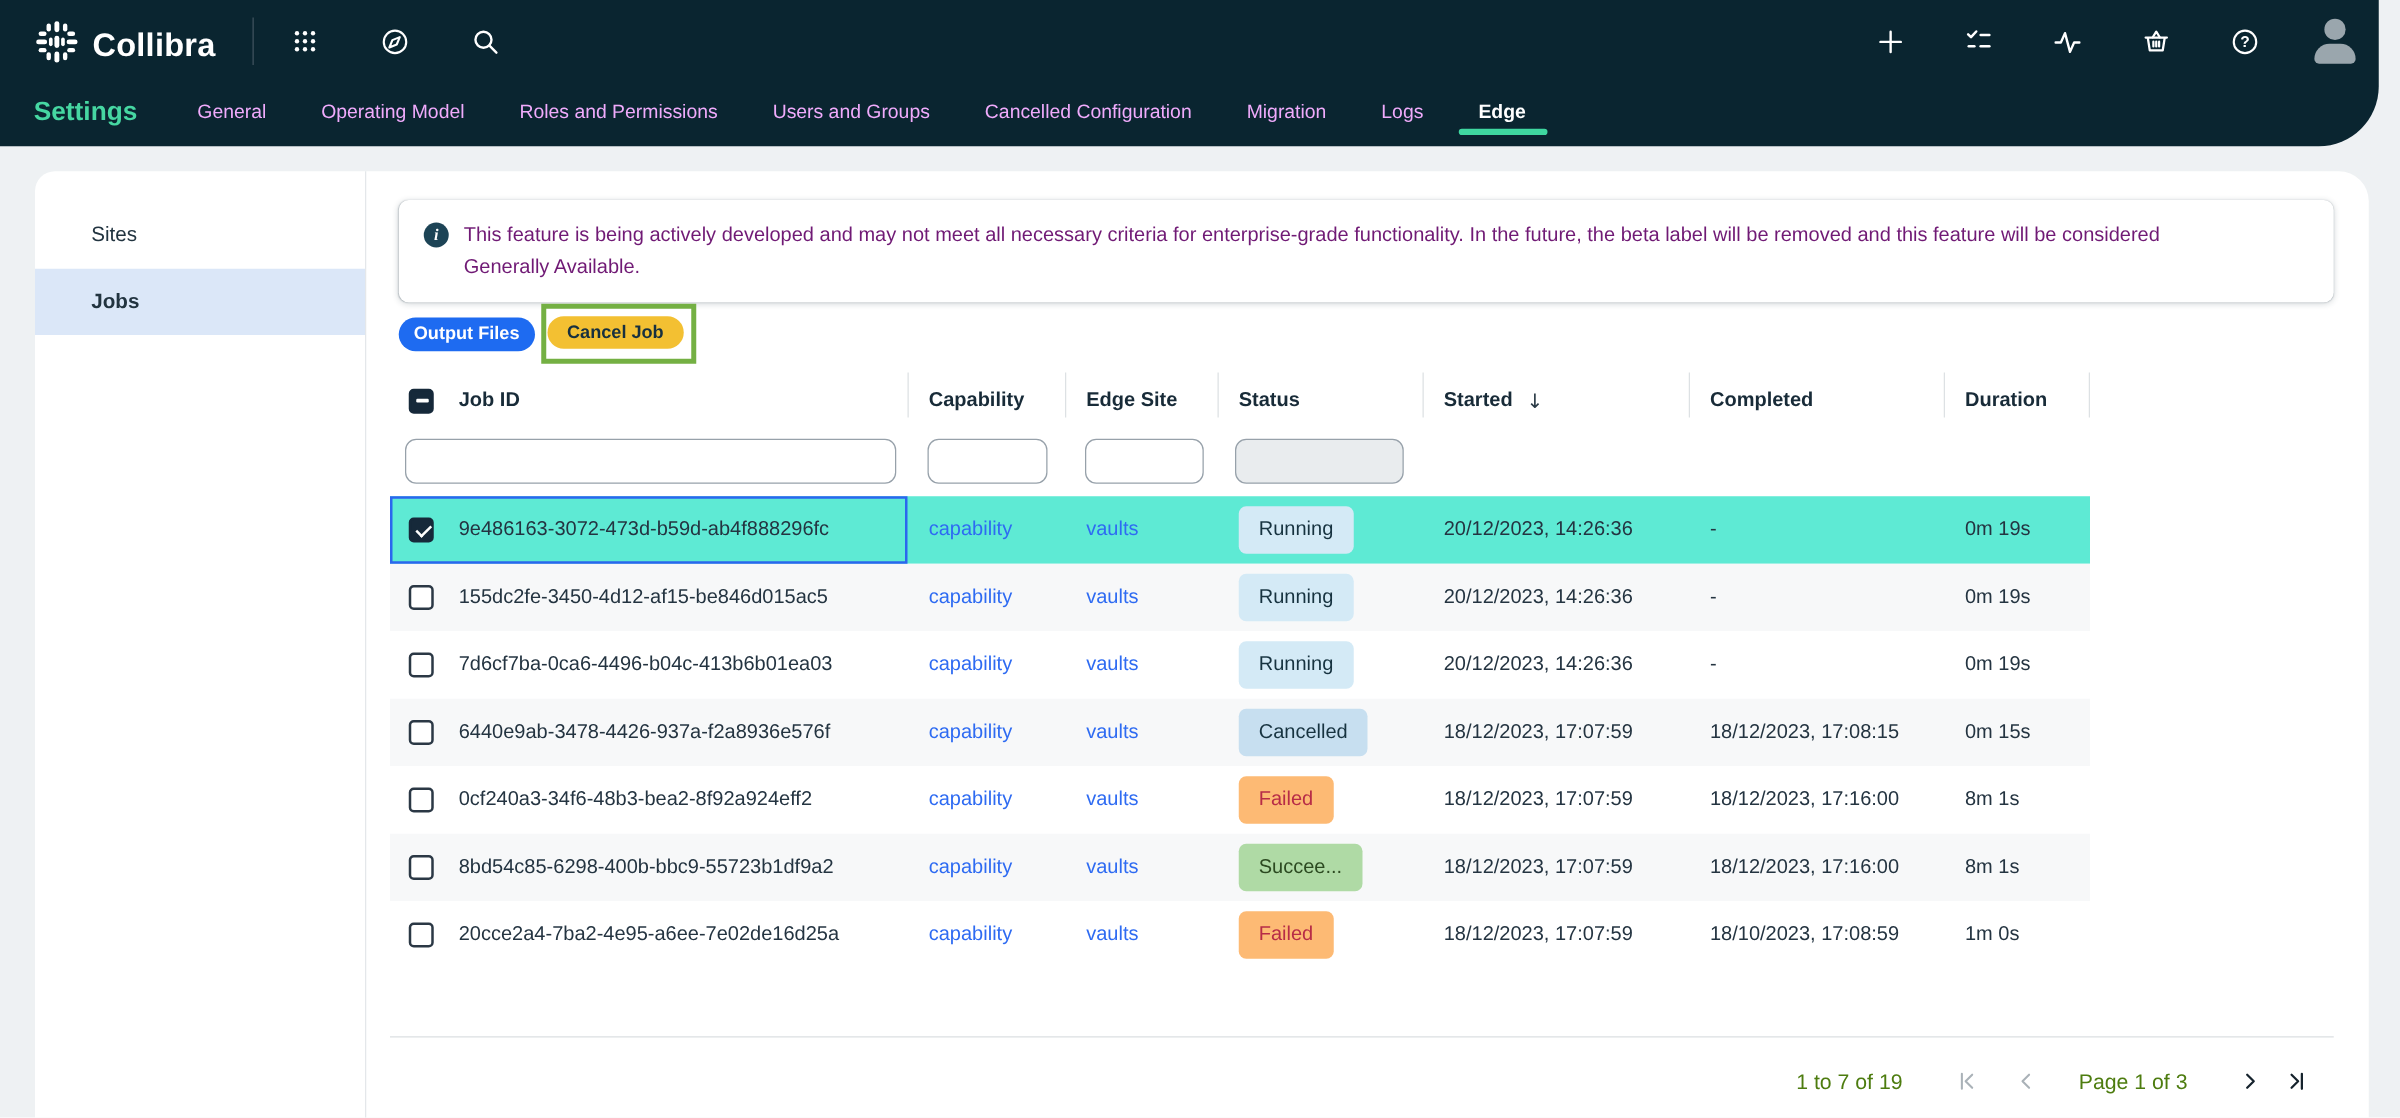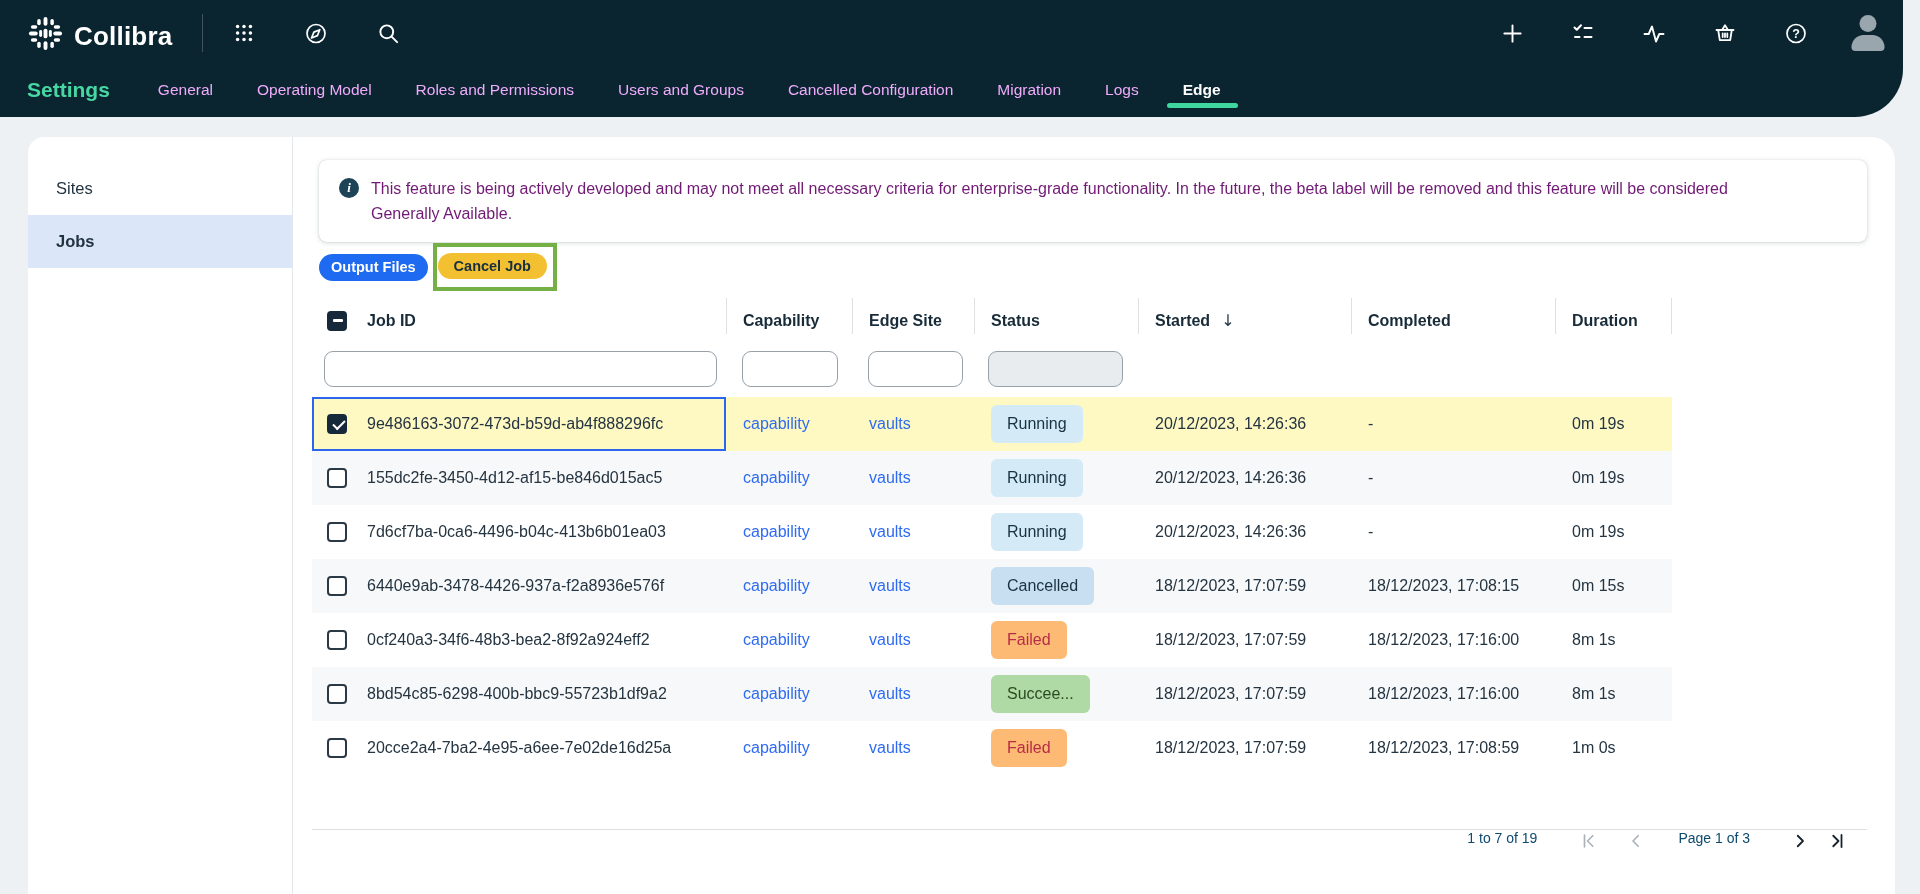--- a/index.html
+++ b/index.html
@@ -20,21 +20,21 @@
 .avatar::after{content:'';position:absolute;left:50%;bottom:1px;transform:translateX(-50%);width:33px;height:16px;border-radius:16px 16px 5px 5px;background:#9aa6ad}
 .hrow2{display:flex;align-items:center;height:55px;padding-left:27px}
 .settings{color:#46d7a2;font-size:21px;font-weight:bold}
 .tabs{display:flex;gap:44px;margin-left:48px}
 .tab{position:relative;color:#f0abfc;font-size:15.5px;height:47px;display:flex;align-items:center;cursor:pointer}
 .tab.active{color:#fff;font-weight:bold}
 .tab.active::after{content:'';position:absolute;left:-16px;right:-17px;bottom:5px;height:5px;border-radius:3px;background:#3fd7a0}
 
 .panel{position:absolute;left:28px;top:137px;width:1867px;height:757px;background:#fff;border-radius:16px 24px 0 0;display:flex}
 .sidebar{width:265px;border-right:1px solid #e4e7ea;padding-top:25px;flex:0 0 auto}
-.side-item{height:53px;display:flex;align-items:center;padding-left:28px;font-size:16.5px;color:#223440;cursor:pointer}
+.side-item{height:53px;display:flex;align-items:center;padding-left:45px;font-size:16.5px;color:#223440;cursor:pointer}
 .side-item.selected{background:#dbe7f8;font-weight:bold}
 .content{flex:1;padding:23px 28px 0 19px;position:relative}
 
 .banner{margin-left:7px;background:#fff;border-radius:8px;box-shadow:0 1px 5px rgba(23,43,58,.18),0 0 1px rgba(23,43,58,.25);padding:16px 20px;display:flex;gap:12px}
 .info-icon{flex:0 0 auto;width:20px;height:20px;border-radius:50%;background:#1d4456;color:#fff;font-size:13px;display:flex;align-items:center;justify-content:center;font-weight:bold;margin-top:2px;font-family:"Liberation Serif",serif;font-style:italic}
 .banner-text{font-size:16px;line-height:25px;color:#701a75;max-width:1385px}
 
 .actions{margin-left:7px;margin-top:1px;display:flex;align-items:center;height:48px}
 .btn-output{height:27px;padding:0 12px;background:#1e6bf1;color:#fff;border:none;border-radius:14px;font-size:14.5px;font-weight:bold;font-family:inherit;cursor:pointer}
 .green-box{margin-left:5px;border:4px solid #74b043;padding:6px 6px 8px 1px;display:flex;align-items:center}
@@ -55,38 +55,38 @@
 .fcell{height:100%}
 .filterrow input{height:36px;margin-top:6px;border:1px solid #97a1aa;border-radius:9px;background:#fff;font-family:inherit;font-size:15px;padding:0 10px;outline:none}
 .f-jobid{margin-left:12px;width:393px}
 .f-cap{margin-left:16px;width:96px}
 .f-edge{margin-left:16px;width:95px}
 .f-status{margin-left:14px;width:135px;background:#e9ecee !important;border-color:#9aa4ad}
 
 .rows .trow{height:54px;font-size:16px;color:#243441}
 .rows .trow:nth-child(even){background:#f7f8f9}
 .rows .trow:nth-child(odd){background:#fff}
-.rows .trow.selected{background:#fef9c3}
+.rows .trow.selected{background:#5eead4}
 .cell-id{display:flex;align-items:center;padding-left:15px;height:100%;position:relative}
 .selected .cell-id::after{content:'';position:absolute;inset:0;border:2px solid #2b66ee;pointer-events:none}
 .cb{flex:0 0 auto;width:20px;height:20px;border:2px solid #2b3845;border-radius:4px;background:#fff;position:relative;cursor:pointer}
 .cb.checked,.cb.indet{background:#16293a;border-color:#16293a}
 .cb.checked::after{content:'';position:absolute;left:3.5px;top:4px;width:10px;height:5px;border-left:2.5px solid #fff;border-bottom:2.5px solid #fff;transform:rotate(-45deg)}
 .cb.indet::after{content:'';position:absolute;left:3.5px;top:6.5px;width:10px;height:3px;background:#fff;border-radius:1px}
 .id-text{margin-left:20px}
 .cell{padding-left:17px}
 .link{color:#2e6bf2;cursor:pointer}
 .badge{display:inline-block;margin-left:17px;height:38px;line-height:38px;padding:0 16px;border-radius:6px;font-size:16px}
 .badge.running{background:#d4eaf6;color:#173340}
 .badge.cancelled{background:#c7dff0;color:#173340}
 .badge.failed{background:#fdba74;color:#b72c47}
 .badge.succeeded{background:#afdaa5;color:#2c4a21}
 
 .pag-divider{margin-top:54px;height:1px;background:#dcdfe2}
-.pag{display:flex;align-items:flex-start;height:46px;justify-content:flex-end;padding-right:19px;font-size:14px;color:#0c4a6e}
+.pag{display:flex;align-items:flex-end;height:46px;justify-content:flex-end;padding-right:19px;font-size:17px;color:#4d7c0f}
 .pag .range{margin-right:41px}
 .pag .pagelabel{margin-right:39px}
 .pbtn{display:flex;align-items:center;justify-content:center;width:22px;height:22px;cursor:pointer}
 .pbtn.first{margin-right:25px}
 .pbtn.prev{margin-right:31px}
 .pbtn.next{margin-right:15px}
 </style>
 </head>
 <body>
 
@@ -342,21 +342,21 @@
           </div>
           <div class="trow">
             <div class="cell-id">
               <span class="cb"></span>
               <span class="id-text">20cce2a4-7ba2-4e95-a6ee-7e02de16d25a</span>
             </div>
             <div class="cell"><span class="link">capability</span></div>
             <div class="cell"><span class="link">vaults</span></div>
             <div class="cell" style="padding-left:0"><span class="badge failed">Failed</span></div>
             <div class="cell">18/12/2023, 17:07:59</div>
-            <div class="cell">18/12/2023, 17:08:59</div>
+            <div class="cell">18/10/2023, 17:08:59</div>
             <div class="cell">1m 0s</div>
           </div>
         </div>
     </div>
     <div class="pag-divider"></div>
     <div class="pag">
       <span class="range">1 to 7 of 19</span>
       <span class="pbtn first">
         <svg width="18" height="18" viewBox="0 0 24 24" fill="none" stroke="#aab2b8" stroke-width="2.2">
             <path d="M6 4v16M17 5l-7 7 7 7" stroke-linecap="round" stroke-linejoin="round"></path>

